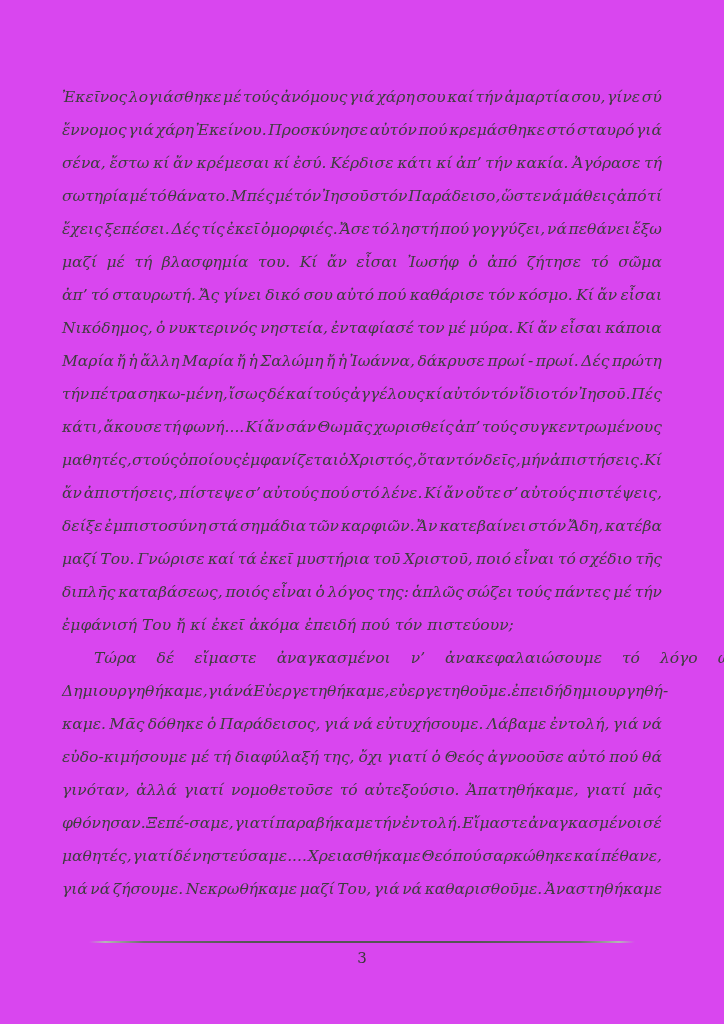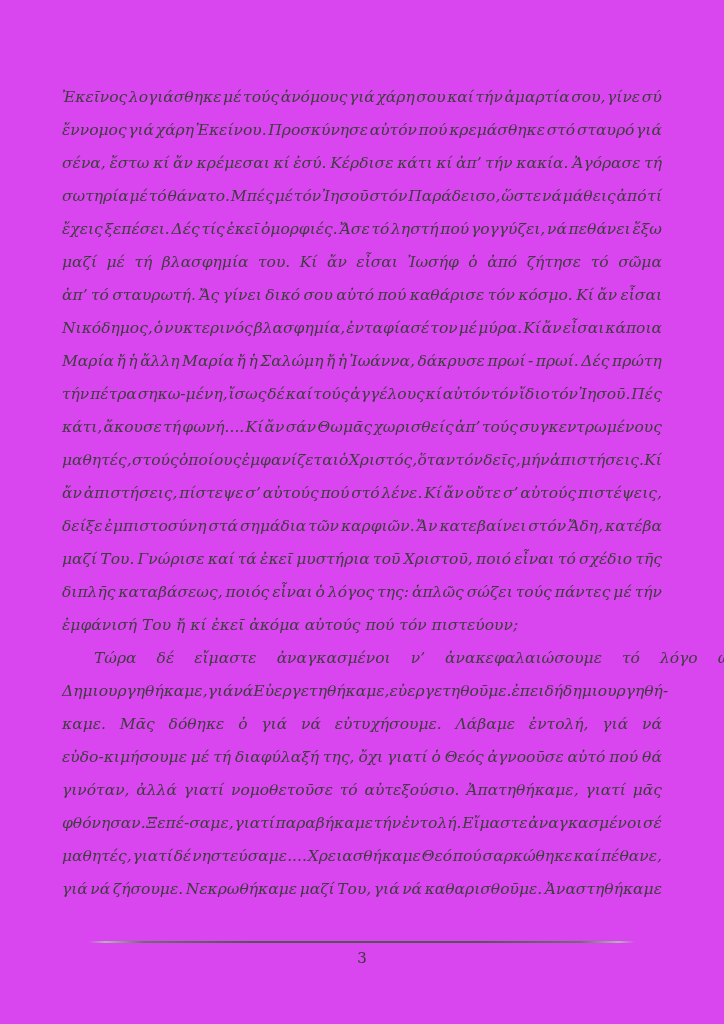--- a/index.html
+++ b/index.html
@@ -182,21 +182,21 @@
         <span>τόν</span>
         <span>κόσμο.</span>
         <span>Κί</span>
         <span>ἄν</span>
         <span>εἶσαι</span>
       </div>
       <div class="line just">
         <span>Νικόδημος,</span>
         <span>ὁ</span>
         <span>νυκτερινός</span>
-        <span>βλασφημία,</span>
+        <span>νηστεία,</span>
         <span>ἐνταφίασέ</span>
         <span>τον</span>
         <span>μέ</span>
         <span>μύρα.</span>
         <span>Κί</span>
         <span>ἄν</span>
         <span>εἶσαι</span>
         <span>κάποια</span>
       </div>
       <div class="line just">
@@ -316,21 +316,21 @@
         <span>ὁ</span>
         <span>λόγος</span>
         <span>της:</span>
         <span>ἁπλῶς</span>
         <span>σώζει</span>
         <span>τούς</span>
         <span>πάντες</span>
         <span>μέ</span>
         <span>τήν</span>
       </div>
-      <div class="line">ἐμφάνισή Του ἤ κί ἐκεῖ ἀκόμα αὐτούς πού τόν πιστεύουν;</div>
+      <div class="line">ἐμφάνισή Του ἤ κί ἐκεῖ ἀκόμα ἐπειδή πού τόν πιστεύουν;</div>
       <div class="line just indent">
         <span>Τώρα</span>
         <span>δέ</span>
         <span>εἴμαστε</span>
         <span>ἀναγκασμένοι</span>
         <span>ν’</span>
         <span>ἀνακεφαλαιώσουμε</span>
         <span>τό</span>
         <span>λόγο</span>
         <span>ὡς</span>
@@ -343,20 +343,21 @@
         <span>Εὐεργετηθήκαμε,</span>
         <span>εὐεργετηθοῦμε.</span>
         <span>ἐπειδή</span>
         <span>δημιουργηθή-</span>
       </div>
       <div class="line just">
         <span>καμε.</span>
         <span>Μᾶς</span>
         <span>δόθηκε</span>
         <span>ὁ</span>
+        <span>Παράδεισος,</span>
         <span>γιά</span>
         <span>νά</span>
         <span>εὐτυχήσουμε.</span>
         <span>Λάβαμε</span>
         <span>ἐντολή,</span>
         <span>γιά</span>
         <span>νά</span>
       </div>
       <div class="line just">
         <span>εὐδο-κιμήσουμε</span>

